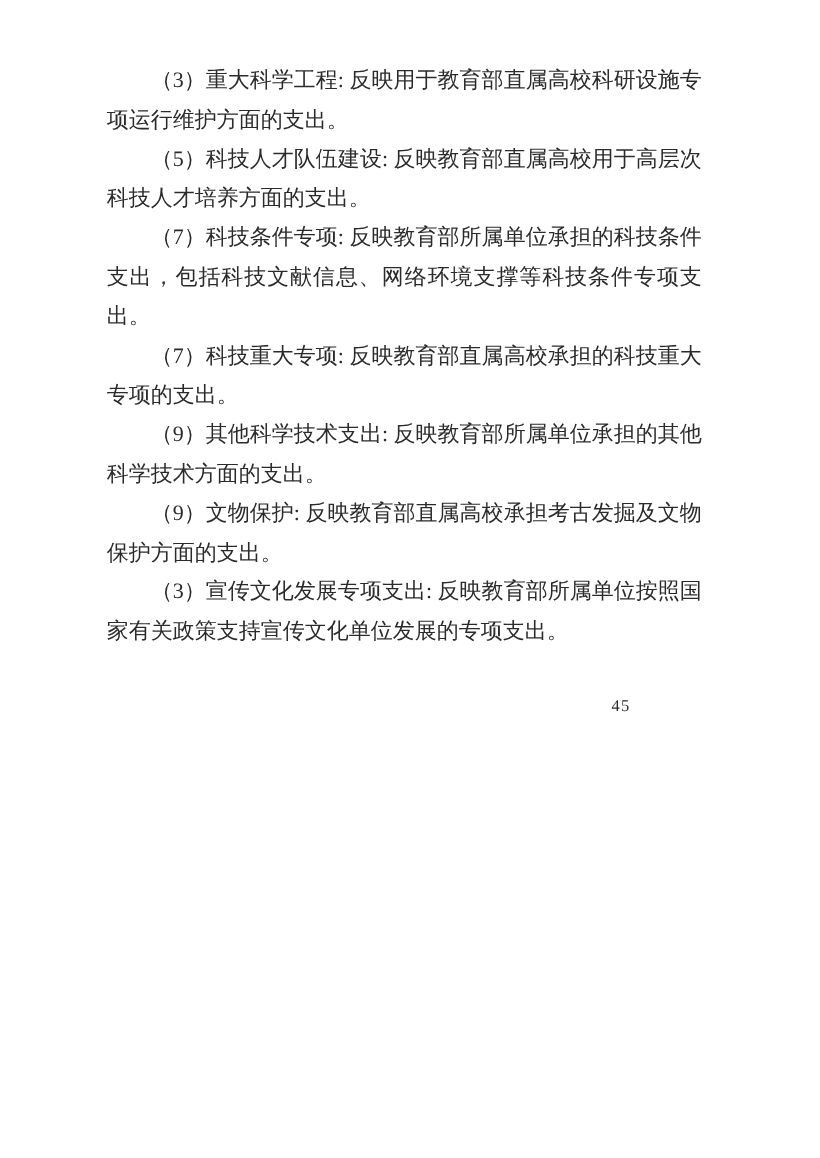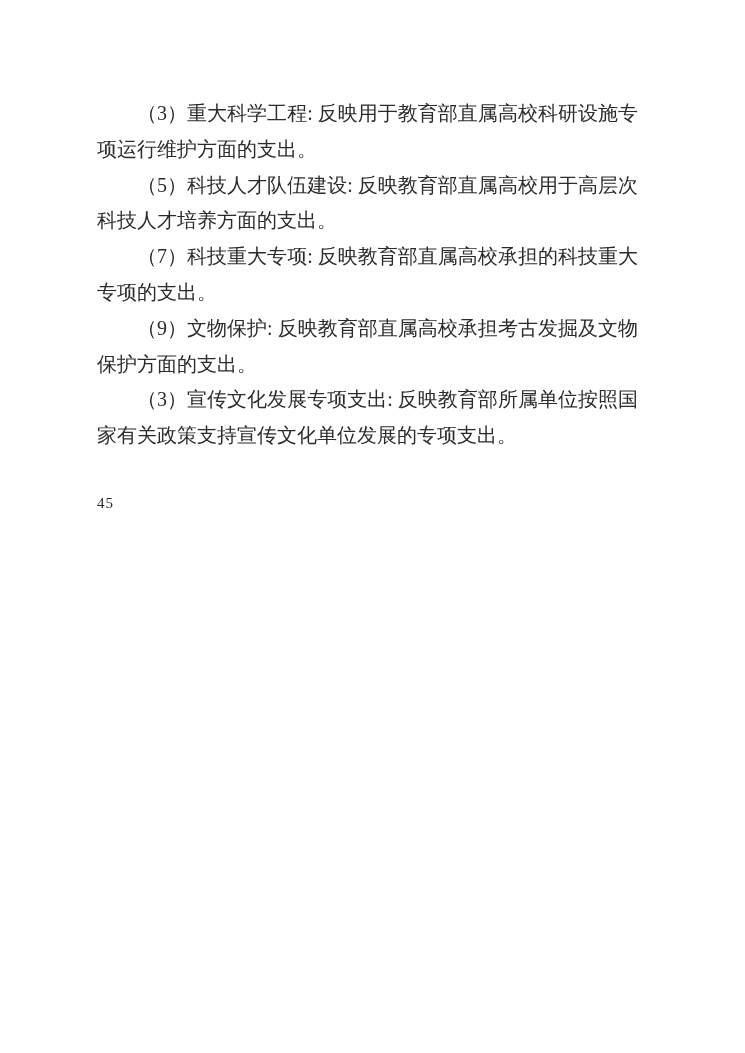--- a/index.html
+++ b/index.html
@@ -10,55 +10,57 @@
   body {
     width: 745px;
     height: 1053px;
     overflow: hidden;
   }
   .page {
     box-sizing: border-box;
     width: 680px;
     height: 1053px;
     background: #ffffff;
-    padding: 96px 107px 0 97px;
+    padding: 56px 107px 0 97px;
     font-family: "Liberation Serif", "DejaVu Serif", serif;
     color: #2b2b2b;
   }
   .content {
     width: 541px;
   }
   .para {
     margin: 0;
     font-size: 20px;
     line-height: 35.8px;
     text-align: justify;
     text-justify: inter-character;
     text-indent: 2em;
     word-break: break-all;
   }
   .footer {
     margin-top: 39px;
-    text-align: left;
+    text-align: right;
   }
   .page-number {
     font-size: 15px;
     line-height: 20px;
     color: #2b2b2b;
     letter-spacing: 1px;
   }
 </style>
 </head>
 <body style="background: rgb(255, 255, 255);">
 
 <div class="page" style="color: rgb(43, 43, 43);">
   <main class="content">
 
   <p class="para">（3）重大科学工程: 反映用于教育部直属高校科研设施专项运行维护方面的支出。</p>
       <p class="para">（5）科技人才队伍建设: 反映教育部直属高校用于高层次科技人才培养方面的支出。</p>
+      <p class="para">（7）科技条件专项: 反映教育部所属单位承担的科技条件支出，包括科技文献信息、网络环境支撑等科技条件专项支出。</p>
       <p class="para">（7）科技重大专项: 反映教育部直属高校承担的科技重大专项的支出。</p>
+      <p class="para">（9）其他科学技术支出: 反映教育部所属单位承担的其他科学技术方面的支出。</p>
       <p class="para">（9）文物保护: 反映教育部直属高校承担考古发掘及文物保护方面的支出。</p>
       <p class="para">（3）宣传文化发展专项支出: 反映教育部所属单位按照国家有关政策支持宣传文化单位发展的专项支出。</p>
     </main>
   <footer class="footer">
     <span class="page-number">45</span>
   </footer>
 </div>
 
 </body></html>

